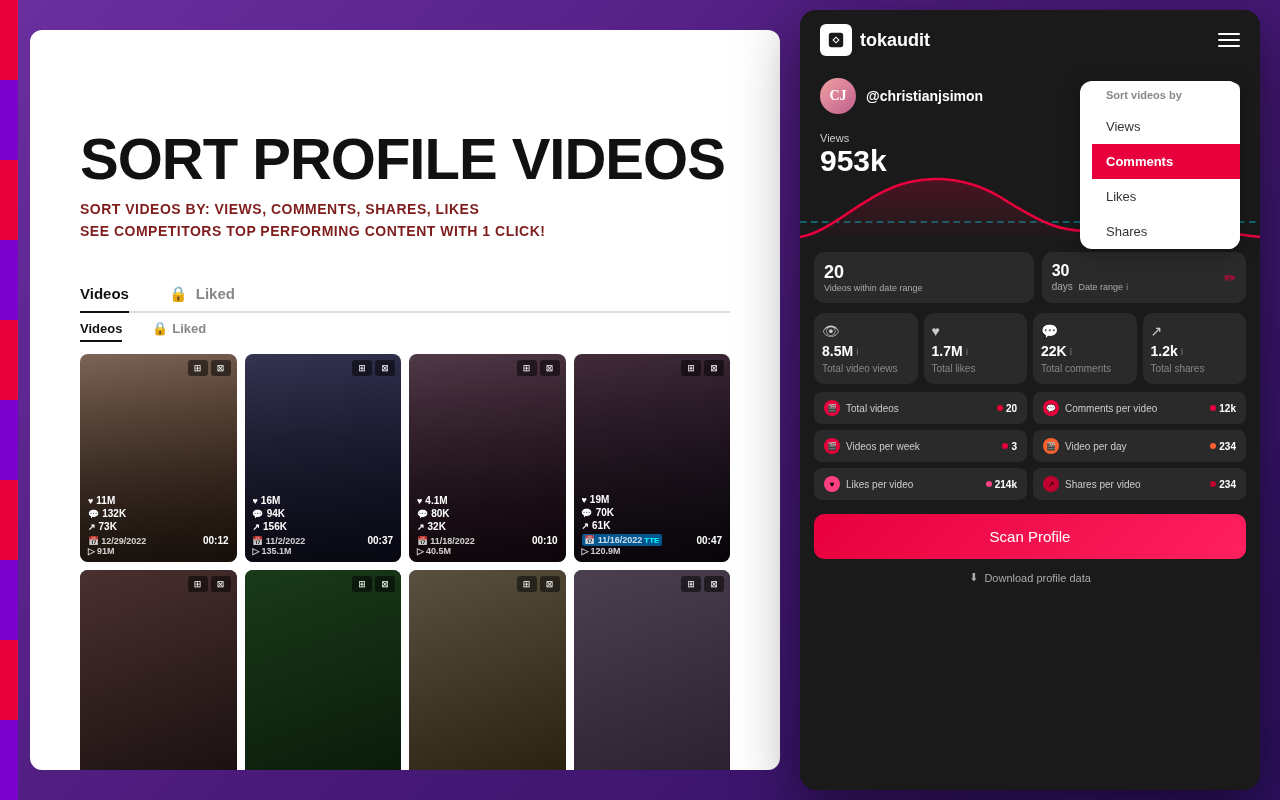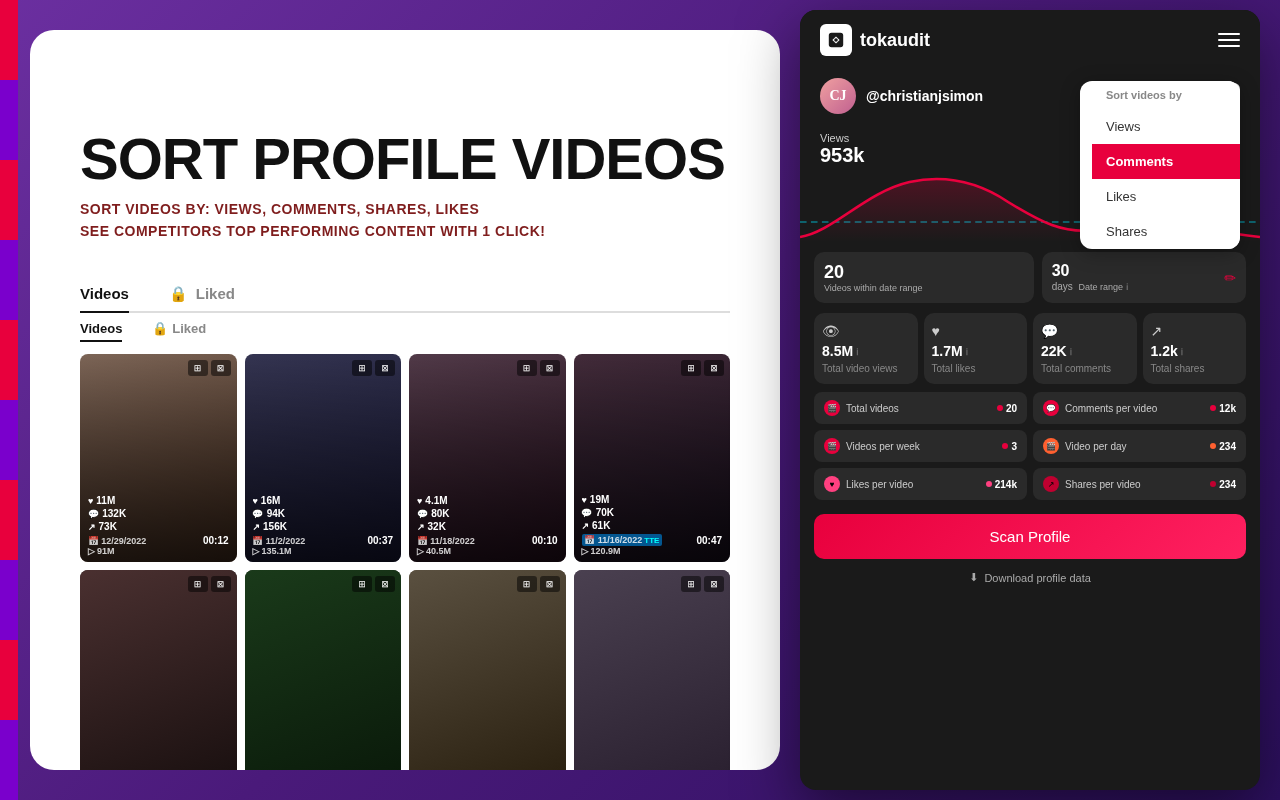--- a/index.html
+++ b/index.html
@@ -10,21 +10,21 @@
       font-family: -apple-system, BlinkMacSystemFont, 'Segoe UI', sans-serif;
       background: linear-gradient(135deg, #6b2fa0 0%, #4a1a7a 50%, #2d1060 100%);
       display: flex;
     }
 
     
     .left-panel {
       flex: 1;
       background: #fff;
       margin: 30px 0 30px 30px;
-      border-radius: 24px;
+      border-radius: 12px;
       display: flex;
       flex-direction: column;
       overflow: hidden;
       position: relative;
     }
 
     
     body::before {
       content: '';
       position: absolute;
@@ -375,21 +375,21 @@
       height: 120px;
     }
 
     .chart-label {
       color: #ccc;
       font-size: 11px;
     }
 
     .chart-value {
       color: white;
-      font-size: 20px;
+      font-size: 30px;
       font-weight: 700;
     }
 
     .chart-svg {
       width: 100%;
       height: 70px;
       position: absolute;
       bottom: 0;
       left: 0;
     }

